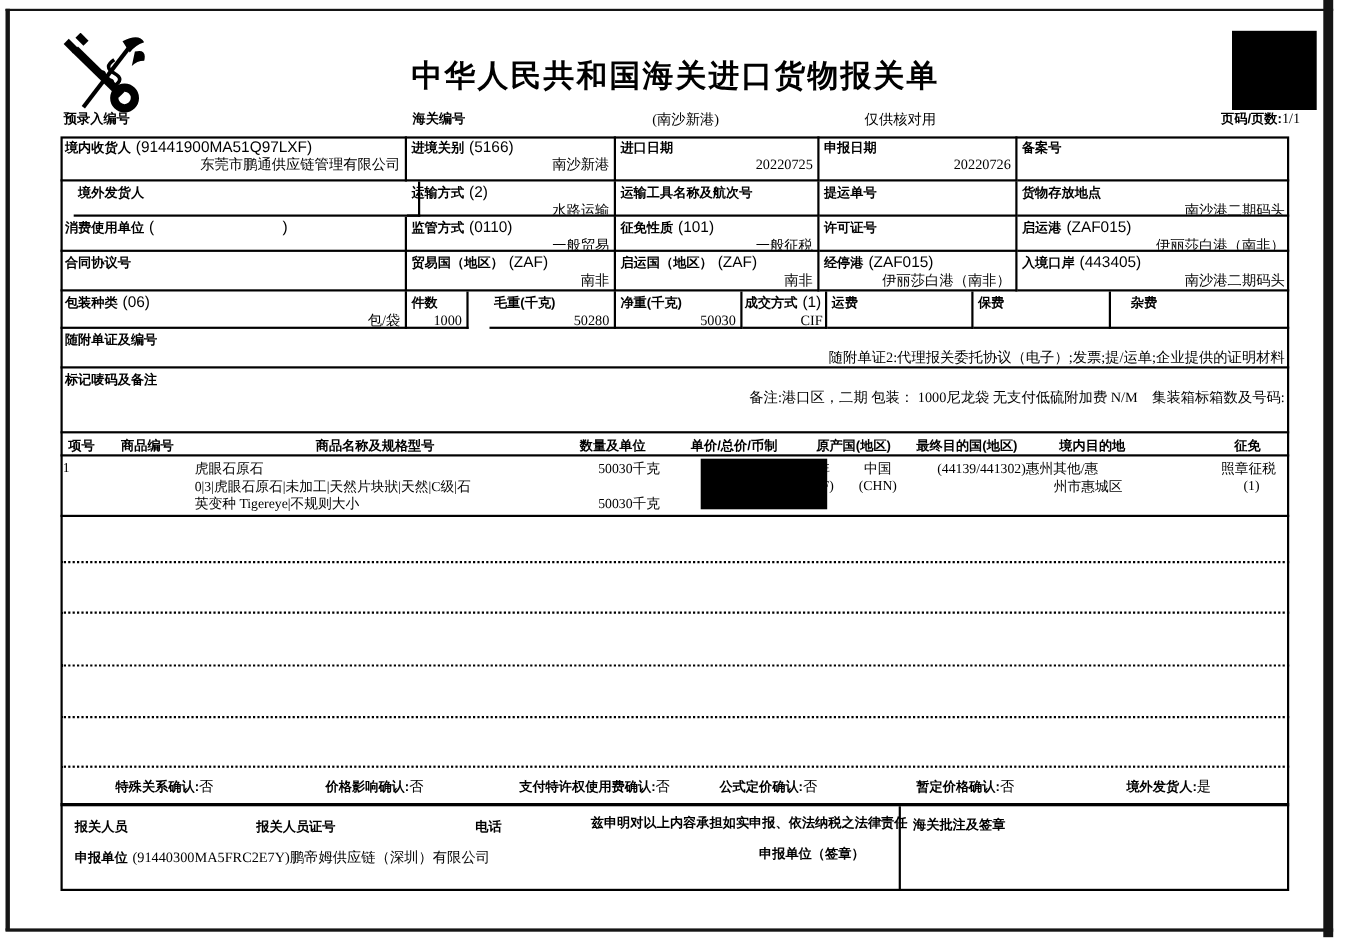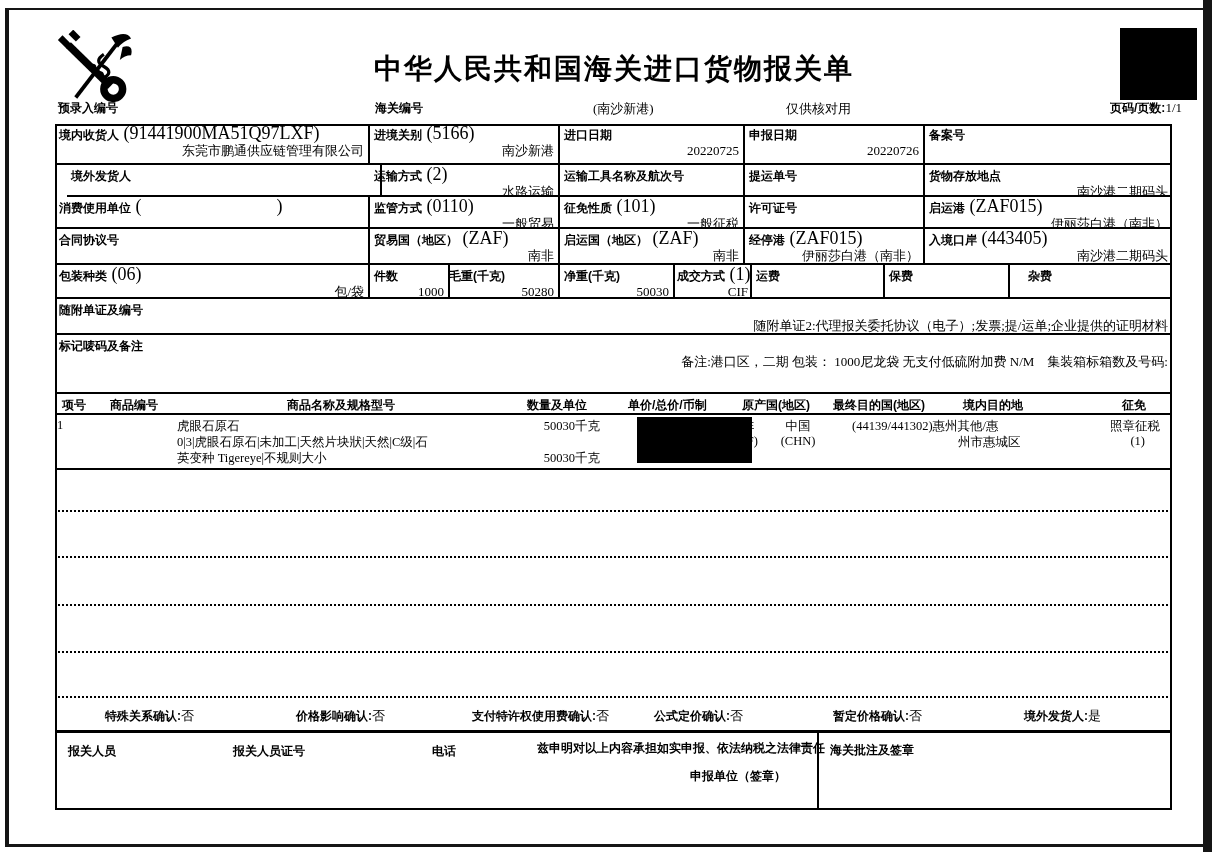--- a/index.html
+++ b/index.html
@@ -1,21 +1,21 @@
 <!DOCTYPE html>
 <html><head>
 <meta charset="utf-8">
 <style>
   html,body{margin:0;padding:0;background:#fff;}
   .page{position:relative;width:1228px;height:864px;background:#fff;color:#000;
         font-family:"Liberation Sans","DejaVu Sans",sans-serif;overflow:hidden;}
   .abs{position:absolute;}
   .serif{font-family:"Liberation Serif","DejaVu Serif",serif;}
   .lab{font-weight:700;font-size:12px;}
-  .code{font-size:18px;font-family:Liberation Serif, serif;white-space:pre;}
+  .code{font-size:14px;font-family:Liberation Sans, sans-serif;white-space:pre;}
   .val{font-size:13px;font-family:Liberation Serif, serif;text-align:right;}
   .cell{position:absolute;box-sizing:border-box;border-right:2px solid #000;border-bottom:2px solid #000;
         padding:2px 4px;overflow:hidden;line-height:15px;}
   .noR{border-right:none;}
   .noB{border-bottom:none;}
   .dotB{border-bottom:2px dotted #000;}
   .thickB{border-bottom:3px solid #000;}
   .outline{position:absolute;box-sizing:border-box;border:2px solid #000;pointer-events:none;}
   .scanbar{position:absolute;background:#151515;}
   .redact{position:absolute;background:#000;}
@@ -142,21 +142,21 @@
   </div>
   <div class="cell noR" style="left:925px;top:229px;width:247px;height:36px;">
     <div><span class="lab">入境口岸</span> <span class="code">(443405)</span></div>
     <div class="val">南沙港二期码头</div>
   </div>
 
   <div class="cell" style="left:55px;top:265px;width:315px;height:34px;">
     <div><span class="lab">包装种类</span> <span class="code">(06)</span></div>
     <div class="val">包/袋</div>
   </div>
-  <div class="cell" style="left:370px;top:265px;width:80px;height:34px;">
+  <div class="cell" style="left:370px;top:265px;width:56px;height:34px;">
     <div><span class="lab">件数</span></div>
     <div class="val">1000</div>
   </div>
   <div class="cell" style="left:445px;top:265px;width:115px;height:34px;">
     <div><span class="lab">毛重(千克)</span></div>
     <div class="val">50280</div>
   </div>
   <div class="cell" style="left:560px;top:265px;width:115px;height:34px;">
     <div><span class="lab">净重(千克)</span></div>
     <div class="val">50030</div>
@@ -238,17 +238,21 @@
   <div class="abs" style="left:1024px;top:706px;white-space:nowrap;">
     <span class="cf-lab">境外发货人:</span><span class="cf-val">是</span>
   </div>
 
   <div class="cell noB" style="left:55px;top:733px;width:764px;height:77px;padding:0;"></div>
   <div class="cell noR noB" style="left:819px;top:733px;width:353px;height:77px;padding:0;"></div>
 
   <div class="ftlab" style="left:68px;top:743px;">报关人员</div>
   <div class="ftlab" style="left:233px;top:743px;">报关人员证号</div>
   <div class="ftlab" style="left:432px;top:743px;">电话</div>
+  <div class="abs" style="left:68px;top:771px;white-space:nowrap;">
+    <span class="ftlab" style="position:static;">申报单位</span>
+    <span class="val">(91440300MA5FRC2E7Y)鹏帝姆供应链（深圳）有限公司</span>
+  </div>
   <div class="ftlab" style="left:537px;top:740px;">兹申明对以上内容承担如实申报、依法纳税之法律责任</div>
   <div class="ftlab" style="left:690px;top:768px;">申报单位（签章）</div>
   <div class="ftlab" style="left:830px;top:742px;">海关批注及签章</div>
 
 </div>
 
 </body></html>

